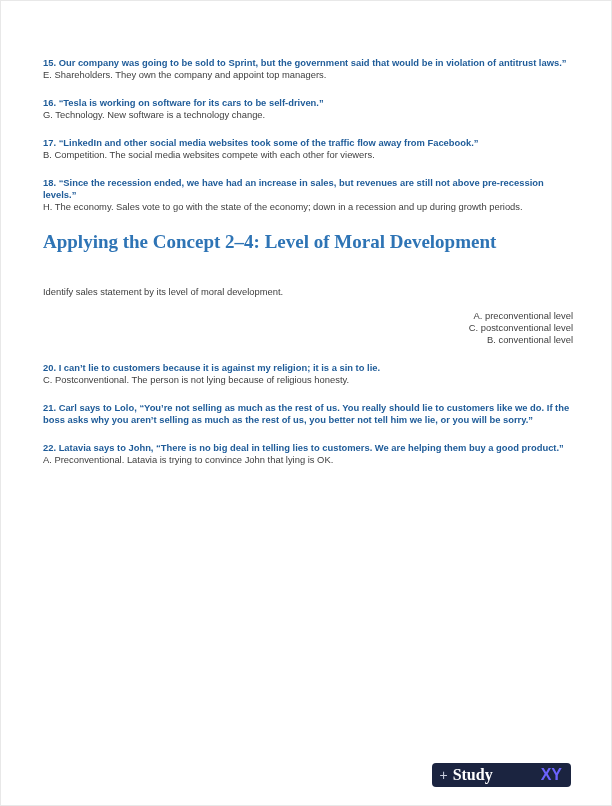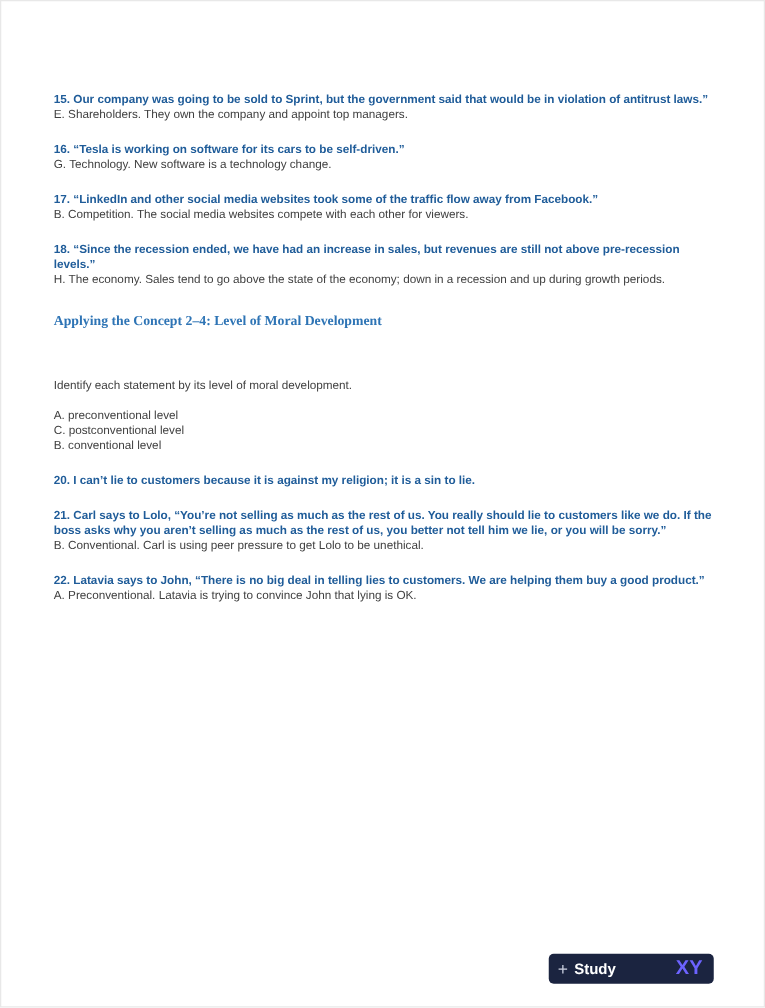--- a/index.html
+++ b/index.html
@@ -8,21 +8,21 @@
     height: 806px;
     background: #ffffff;
     position: relative;
     font-family: "Liberation Sans", sans-serif;
     box-sizing: border-box;
     border: 1px solid #e8e8e8;
     overflow: hidden;
   }
   .page-content {
     position: absolute;
-    top: 72px;
+    top: 56px;
     left: 42px;
     width: 530px;
   }
   .qa { margin: 0 0 16px 0; }
   .q {
     margin: 0;
     font-size: 9.4px;
     line-height: 12px;
     font-weight: bold;
     color: #1f5c99;
@@ -30,32 +30,32 @@
   .a {
     margin: 0;
     font-size: 9.4px;
     line-height: 12px;
     font-weight: normal;
     color: #404040;
   }
   .section-heading {
     margin: 20px 0 36px 0;
     font-family: "Liberation Serif", serif;
-    font-size: 11px;
+    font-size: 19px;
     line-height: 17px;
     font-weight: bold;
     color: #2e74b5;
   }
   .intro {
     margin: 0 0 12px 0;
     font-size: 9.4px;
     line-height: 12px;
     color: #404040;
   }
-  .options { margin: 0 0 16px 0; }
+  .options { margin: 0 0 16px 0; text-align: right; }
   .option {
     margin: 0;
     font-size: 9.4px;
     line-height: 12px;
     color: #404040;
   }
   .logo {
     position: absolute;
     right: 40px;
     top: 762px;
@@ -68,23 +68,24 @@
     gap: 5px;
   }
   .logo-plus {
     color: #c9cede;
     font-size: 14px;
     font-weight: 300;
     line-height: 1;
   }
   .logo-study {
     color: #ffffff;
-    font-size: 12px;
+    font-size: 16px;
     font-weight: bold;
     line-height: 1;
+    font-family: Liberation Serif, serif;
   }
   .logo-xy {
     color: #6c63ff;
     font-size: 16px;
     font-weight: bold;
     line-height: 1;
     margin-left: 48px;
   }
 </style>
 </head>
@@ -102,41 +103,41 @@
     <p class="a">G. Technology. New software is a technology change.</p>
   </div>
 
   <div class="qa">
     <p class="q">17. “LinkedIn and other social media websites took some of the traffic flow away from Facebook.”</p>
     <p class="a">B. Competition. The social media websites compete with each other for viewers.</p>
   </div>
 
   <div class="qa">
     <p class="q">18. “Since the recession ended, we have had an increase in sales, but revenues are still not above pre-recession levels.”</p>
-    <p class="a">H. The economy. Sales tend to go above the state of the economy; down in a recession and up during growth periods.</p>
+    <p class="a">H. The economy. Sales vote to go with the state of the economy; down in a recession and up during growth periods.</p>
   </div>
 
 
   <h2 class="section-heading">Applying the Concept 2–4: Level of Moral Development</h2>
 
-  <p class="intro">Identify each statement by its level of moral development.</p>
+  <p class="intro">Identify sales statement by its level of moral development.</p>
 
   <div class="options">
     <p class="option">A. preconventional level</p>
     <p class="option">C. postconventional level</p>
     <p class="option">B. conventional level</p>
   </div>
 
   <div class="qa">
     <p class="q">20. I can’t lie to customers because it is against my religion; it is a sin to lie.</p>
+    <p class="a">C. Postconventional. The person is not lying because of religious honesty.</p>
   </div>
 
   <div class="qa">
     <p class="q">21. Carl says to Lolo, “You’re not selling as much as the rest of us. You really should lie to customers like we do. If the boss asks why you aren’t selling as much as the rest of us, you better not tell him we lie, or you will be sorry.”</p>
-    <p class="a">B. Conventional. Carl is using peer pressure to get Lolo to be unethical.</p>
   </div>
 
   <div class="qa">
     <p class="q">22. Latavia says to John, “There is no big deal in telling lies to customers. We are helping them buy a good product.”</p>
     <p class="a">A. Preconventional. Latavia is trying to convince John that lying is OK.</p>
   </div>
 
 </div>
 
 <div class="logo">

